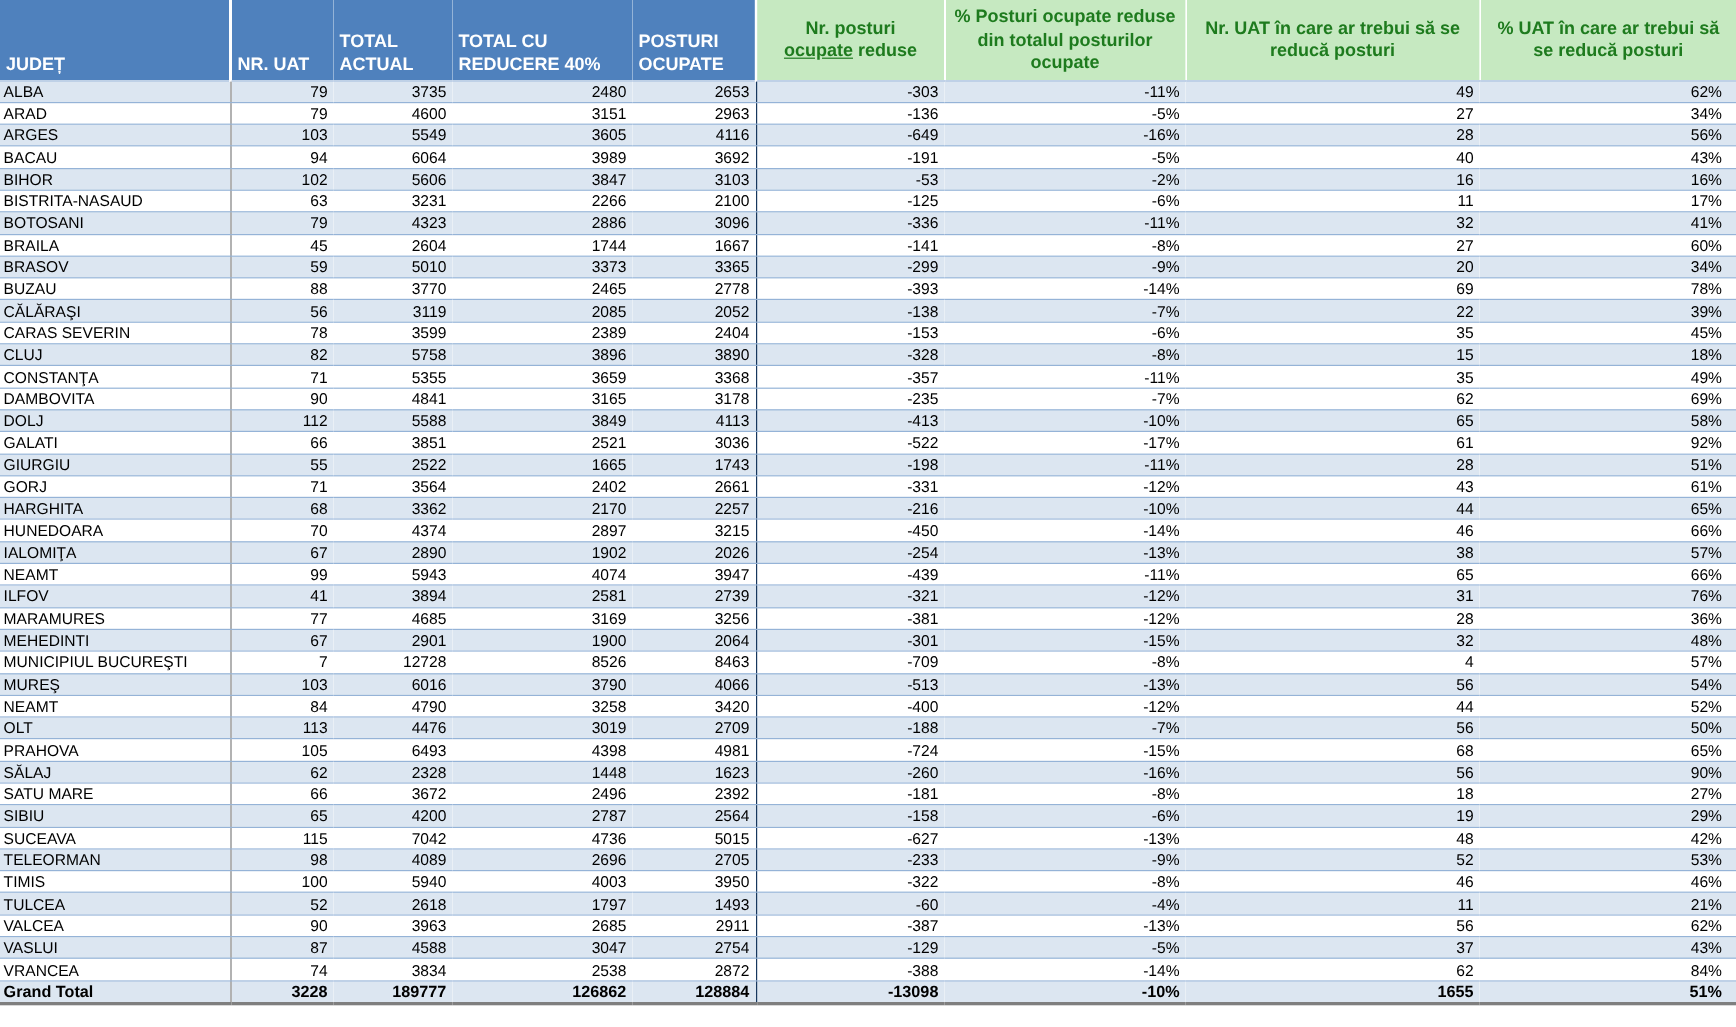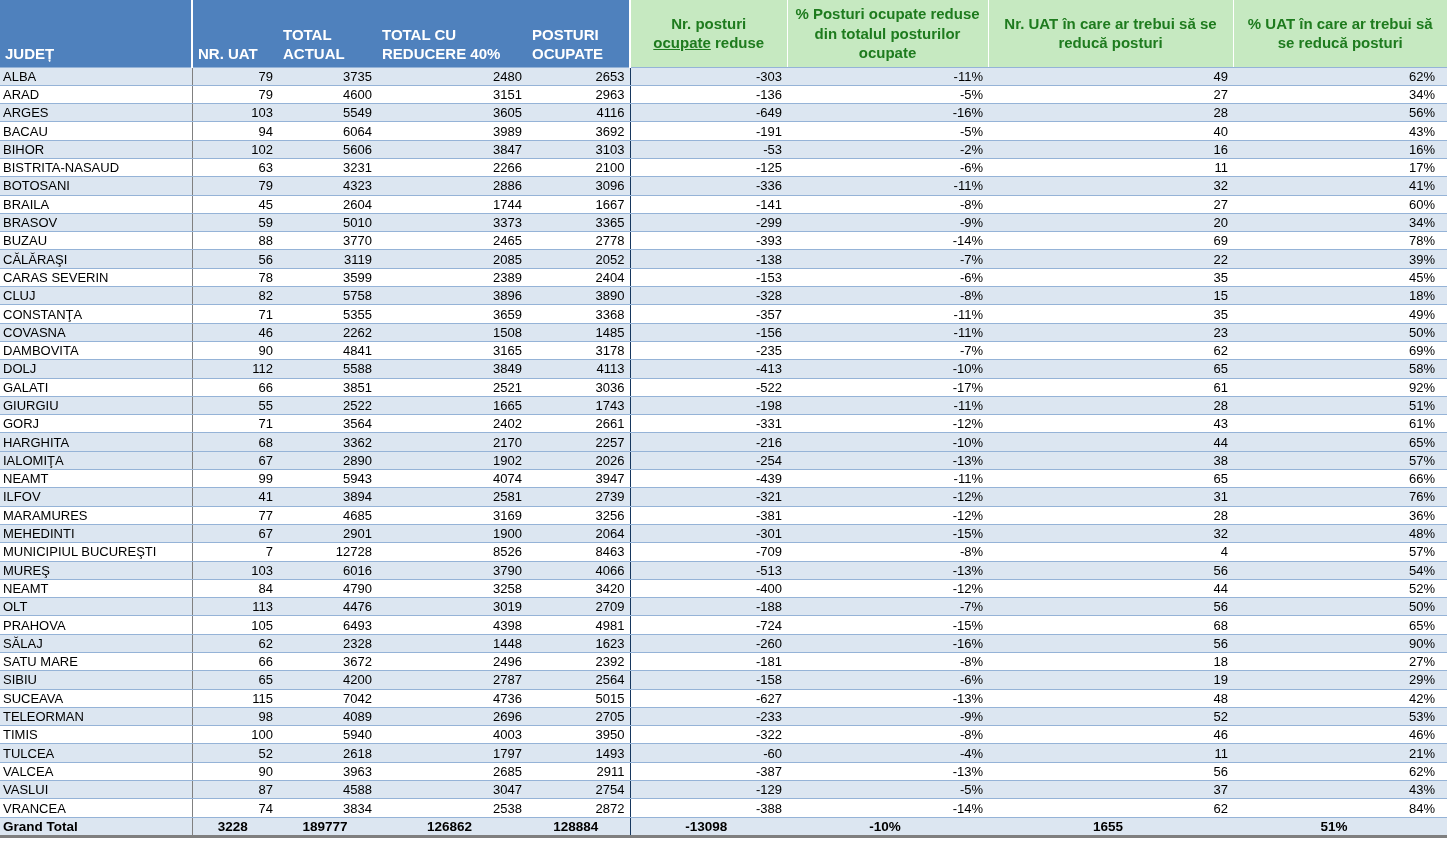--- a/index.html
+++ b/index.html
@@ -59,21 +59,20 @@
   tbody td:nth-child(5), tfoot td:nth-child(5) { border-right: 1px solid #17375e; }
   tbody td:last-child, tfoot td:last-child { padding-right: 12px; }
 
   
   tfoot td {
     background: #dce6f1;
     font-weight: bold;
     font-size: 13.5px;
     border-top: 1px solid #24456e;
     border-bottom: 3px solid #7f7f7f;
-    text-align: center;
   }
   tfoot tr { height: 19px; }
 </style>
 </head>
 <body>
 
 <table>
   <colgroup>
     <col style="width:192px">
     <col style="width:86px">
@@ -249,31 +248,20 @@
         <td class="county">CONSTANŢA</td>
         <td>71</td>
         <td>5355</td>
         <td>3659</td>
         <td>3368</td>
         <td>-357</td>
         <td>-11%</td>
         <td>35</td>
         <td>49%</td>
       </tr>
-      <tr class="alt">
-        <td class="county">COVASNA</td>
-        <td>46</td>
-        <td>2262</td>
-        <td>1508</td>
-        <td>1485</td>
-        <td>-156</td>
-        <td>-11%</td>
-        <td>23</td>
-        <td>50%</td>
-      </tr>
       <tr>
         <td class="county">DAMBOVITA</td>
         <td>90</td>
         <td>4841</td>
         <td>3165</td>
         <td>3178</td>
         <td>-235</td>
         <td>-7%</td>
         <td>62</td>
         <td>69%</td>
@@ -325,20 +313,31 @@
       <tr class="alt">
         <td class="county">HARGHITA</td>
         <td>68</td>
         <td>3362</td>
         <td>2170</td>
         <td>2257</td>
         <td>-216</td>
         <td>-10%</td>
         <td>44</td>
         <td>65%</td>
+      </tr>
+      <tr>
+        <td class="county">HUNEDOARA</td>
+        <td>70</td>
+        <td>4374</td>
+        <td>2897</td>
+        <td>3215</td>
+        <td>-450</td>
+        <td>-14%</td>
+        <td>46</td>
+        <td>66%</td>
       </tr>
       <tr class="alt">
         <td class="county">IALOMIŢA</td>
         <td>67</td>
         <td>2890</td>
         <td>1902</td>
         <td>2026</td>
         <td>-254</td>
         <td>-13%</td>
         <td>38</td>

